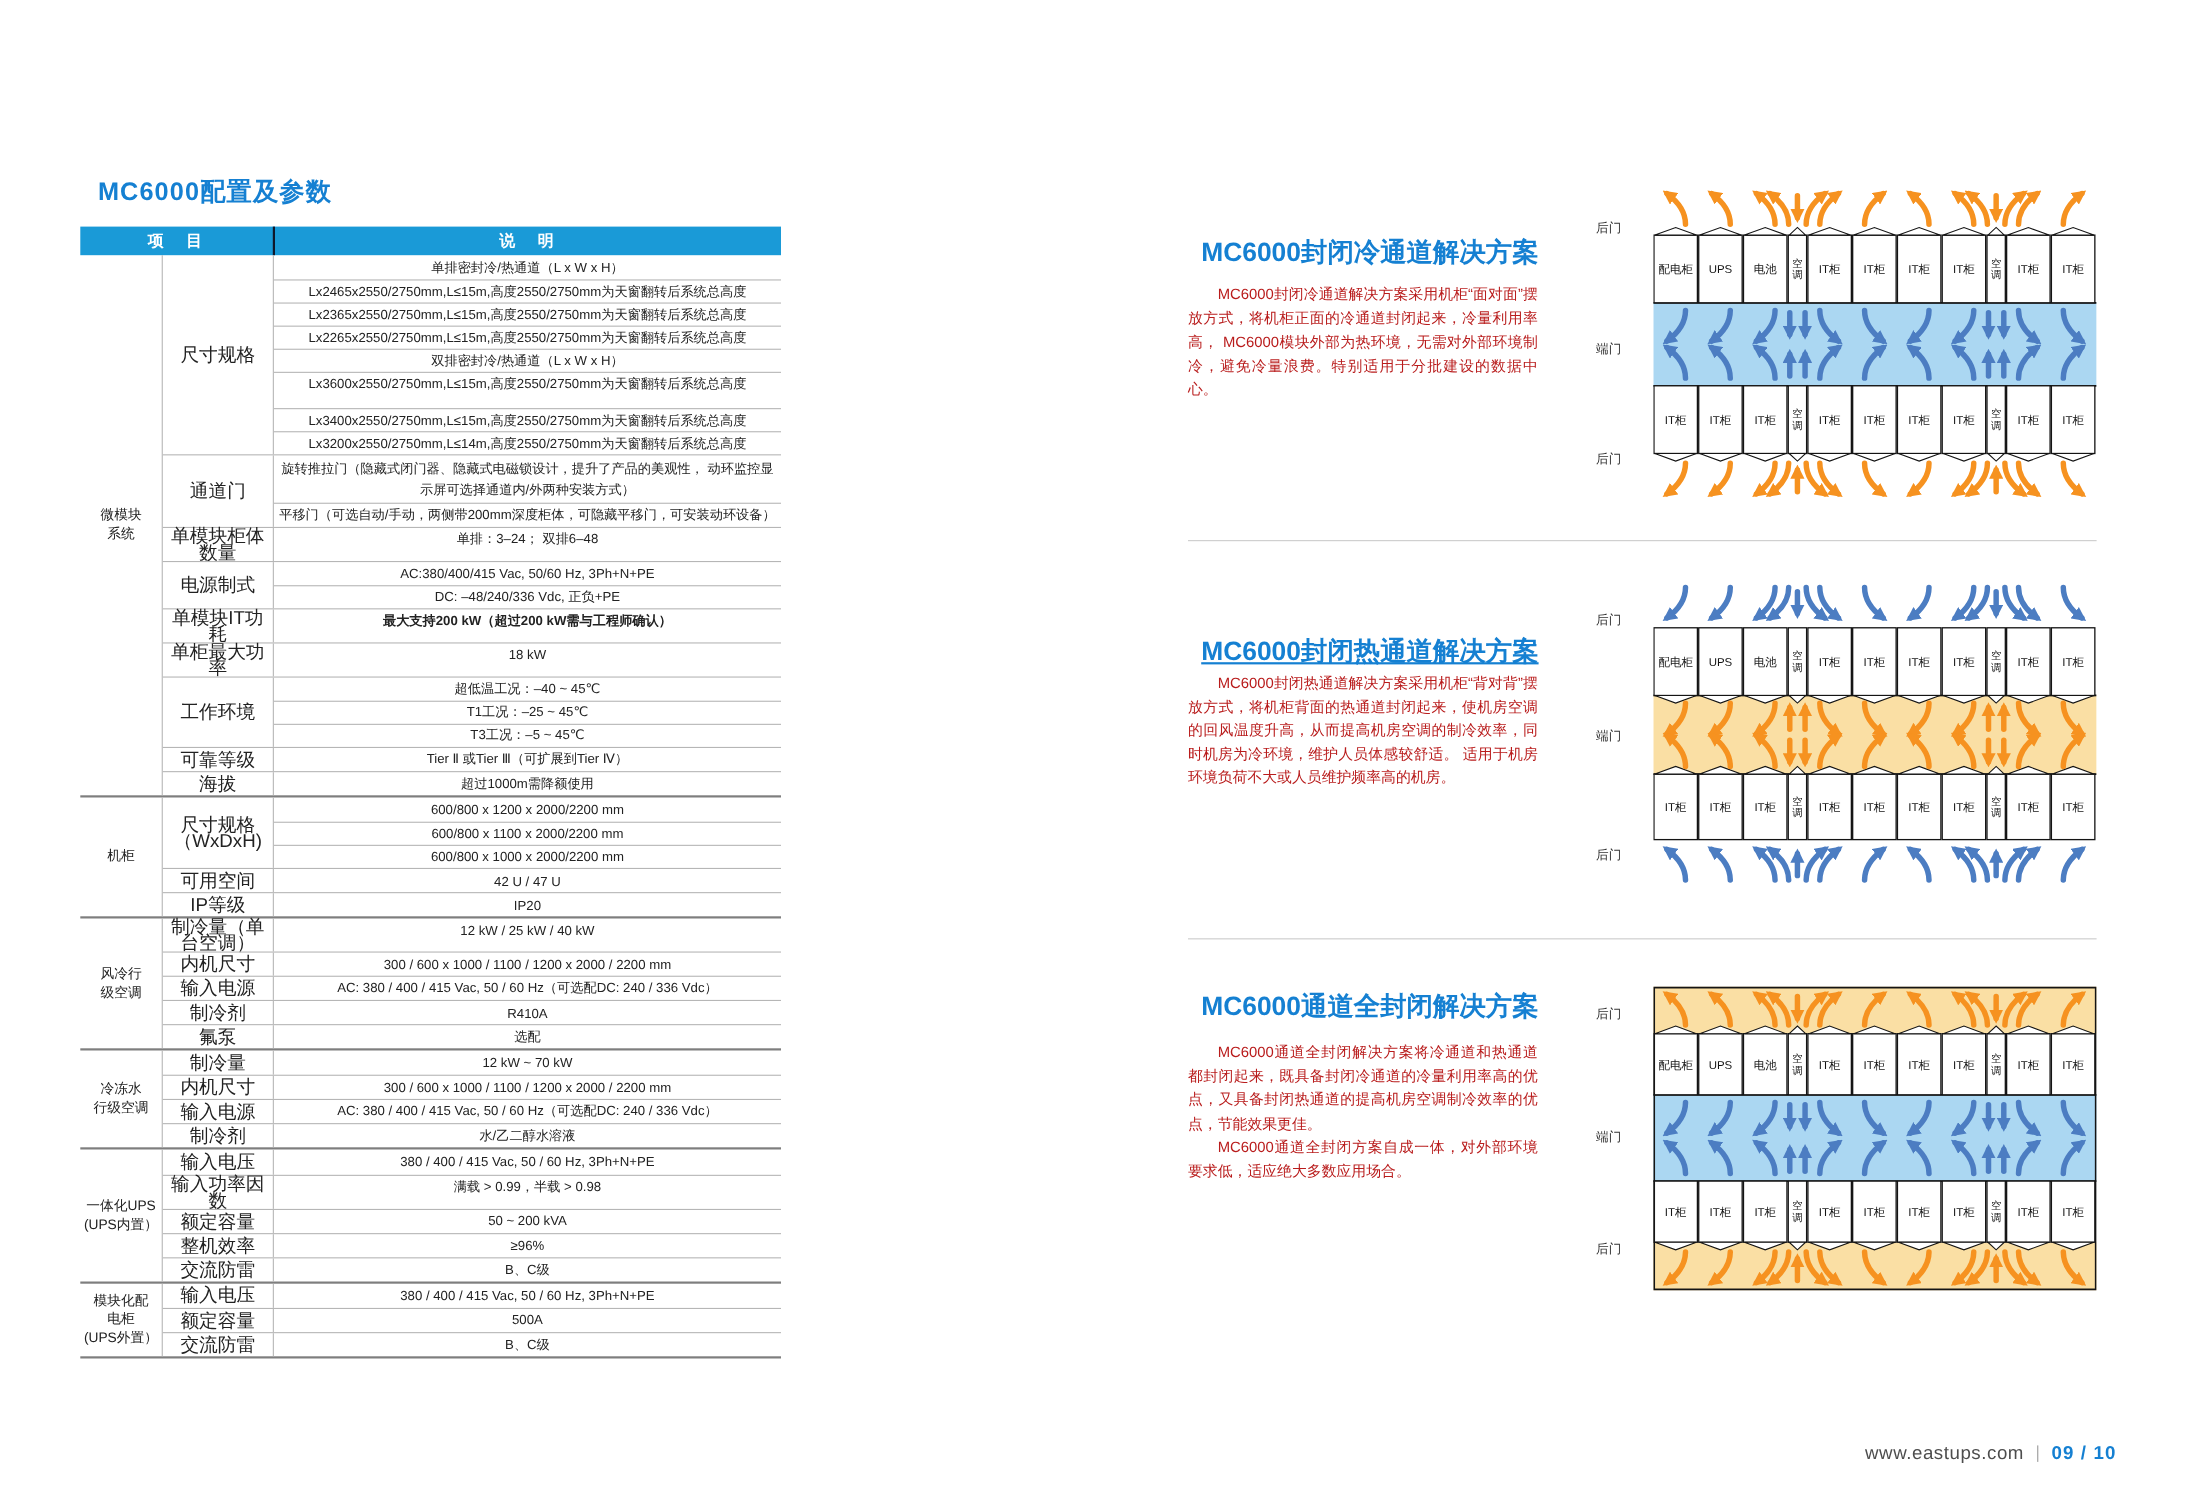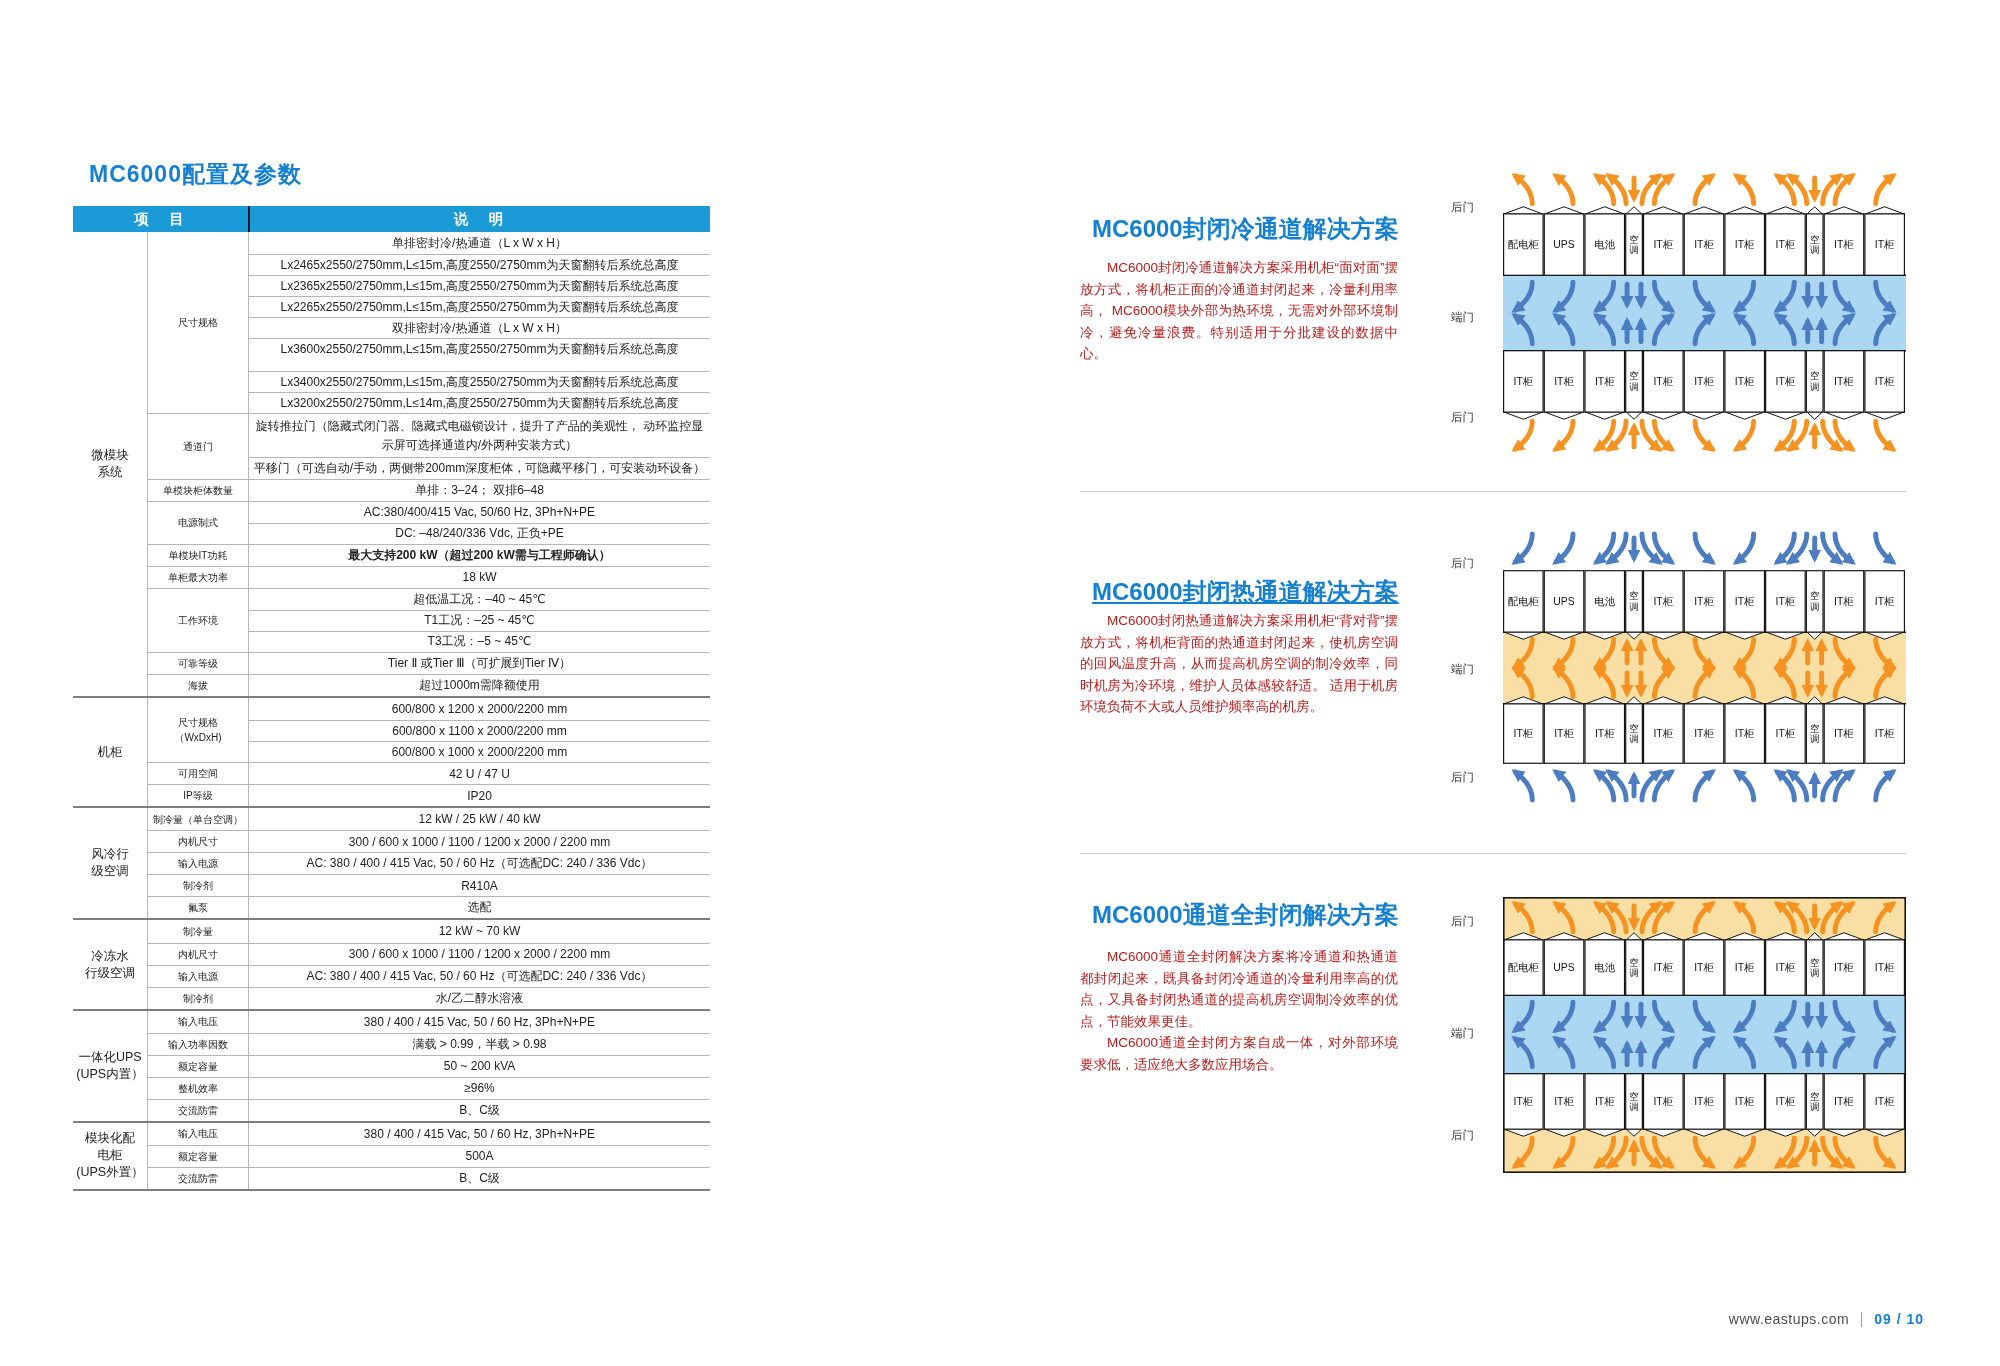--- a/index.html
+++ b/index.html
@@ -14,38 +14,38 @@
   .th1{width:177px;display:flex;align-items:center;justify-content:center;border-right:2px solid #0f172a;box-sizing:border-box;}
   .th2{flex:1;display:flex;align-items:center;justify-content:center;}
   .tgroup{display:flex;border-top:2px solid #7e7e7e;}
   .tgroup:first-of-type{border-top:none;}
   .tcat{width:75px;display:flex;align-items:center;justify-content:center;text-align:center;
         white-space:pre-line;border-right:1px solid #b6b6b6;box-sizing:border-box;font-size:12.5px;line-height:17px;}
   .titems{flex:1;display:flex;flex-direction:column;}
   .titem{display:flex;border-top:1px solid #b6b6b6;}
   .titem:first-child{border-top:none;}
   .tlabel{width:101px;display:flex;align-items:center;justify-content:center;text-align:center;
-          white-space:pre-line;border-right:1px solid #b6b6b6;box-sizing:border-box;font-size:10px;line-height:15px;padding:0 1px;}
+          white-space:pre-line;border-right:1px solid #b6b6b6;box-sizing:border-box;font-size:17px;line-height:15px;padding:0 1px;}
   .tvals{flex:1;display:flex;flex-direction:column;}
   .tval{display:flex;align-items:center;justify-content:center;text-align:center;border-top:1px solid #b6b6b6;
         box-sizing:border-box;padding:0 4px;white-space:nowrap;overflow:hidden;font-size:12px;}
   .tval.wrap{white-space:normal;line-height:19px;}
   .tval:first-child{border-top:none;}
   .table-note{position:absolute;left:73px;top:1199px;width:640px;font-size:10.5px;color:#3c3c3c;}
 
   
   .sec-heading{position:absolute;left:1092px;font-size:24px;font-weight:bold;color:var(--accent);}
   .sec-body{position:absolute;left:1080px;width:318px;font-size:13.5px;line-height:21.5px;text-align:justify;color:#b91c1c;}
   .sec-body p{margin:0;text-indent:2em;}
   .divider{position:absolute;left:1080px;width:826px;height:1px;background:#cbcbcb;}
 
   .diagram{position:absolute;left:1503px;width:403px;}
   .door-label{position:absolute;left:1451px;font-size:11.5px;color:#333;}
 
-  .footer{position:absolute;top:1311px;right:76px;display:flex;align-items:center;gap:12px;font-size:14px;}
+  .footer{position:absolute;top:1311px;right:76px;display:flex;align-items:center;gap:12px;font-size:17px;}
   .footer .url{color:#4d4d4d;letter-spacing:0.5px;}
   .footer .vbar{width:1px;height:15px;background:#9a9a9a;}
   .footer .pageno{color:var(--accent);font-weight:bold;letter-spacing:1px;}
 </style>
 </head>
 <body>
 
 <div class="page">
 
   <div class="doc-title">MC6000配置及参数</div>

